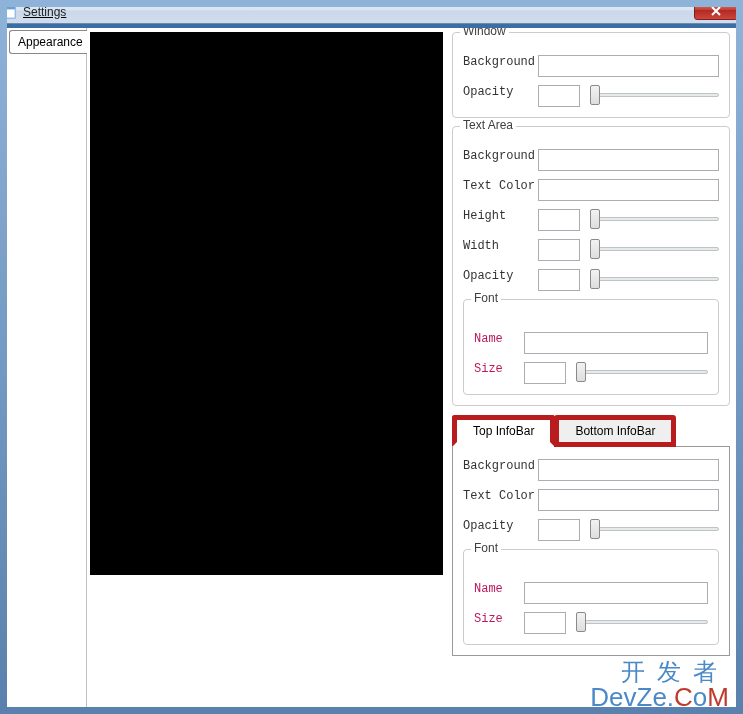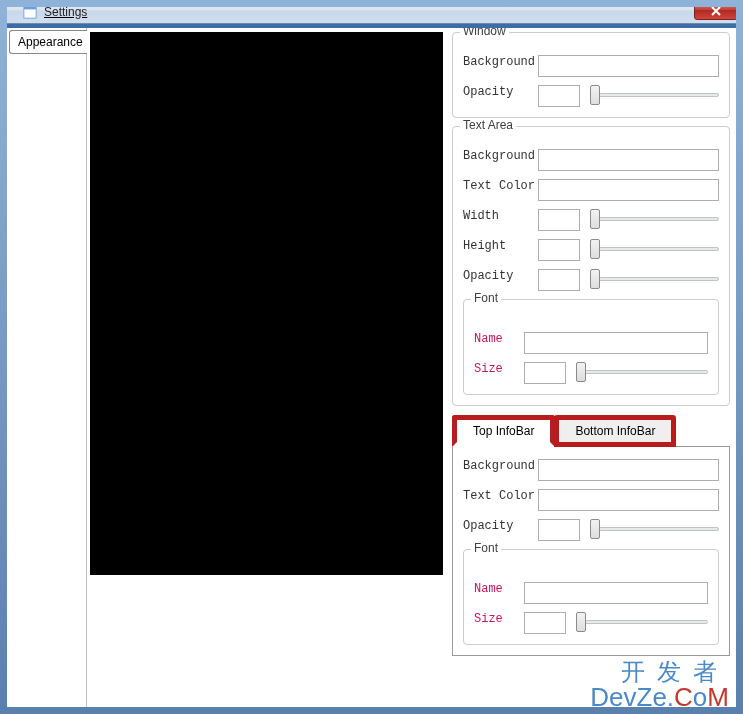--- a/index.html
+++ b/index.html
@@ -17,21 +17,21 @@
       height: 100%;
       position: relative;
     }
     
     .titlebar {
       height: 24px;
       background: linear-gradient(#e8f0fa, #d9e4f1 45%, #cad8ea 46%, #cfddee);
       border-bottom: 1px solid #6f8aa8;
       display: flex;
       align-items: center;
-      padding-left: 22px;
+      padding-left: 1px;
       position: relative;
       text-decoration: underline;
     }
     .app-icon {
       width: 16px;
       height: 16px;
       margin-right: 6px;
       display: inline-flex;
       align-items: center;
       justify-content: center;
@@ -297,29 +297,29 @@
         <span class="grouptitle">Text Area</span>
         <div class="row">
           <span class="rowlabel">Background</span>
           <input class="textinput" value="" style="">
         </div>
         <div class="row">
           <span class="rowlabel">Text Color</span>
           <input class="textinput" value="" style="">
         </div>
         <div class="row">
-          <span class="rowlabel">Width</span>
+          <span class="rowlabel">Height</span>
           <input class="textinput-small" value="" style="">
           <div class="slider">
               <div class="slider-track"></div>
               <div class="slider-thumb"></div>
             </div>
         </div>
         <div class="row">
-          <span class="rowlabel">Height</span>
+          <span class="rowlabel">Width</span>
           <input class="textinput-small" value="" style="">
           <div class="slider">
               <div class="slider-track"></div>
               <div class="slider-thumb"></div>
             </div>
         </div>
         <div class="row">
           <span class="rowlabel">Opacity</span>
           <input class="textinput-small" value="" style="">
           <div class="slider">

